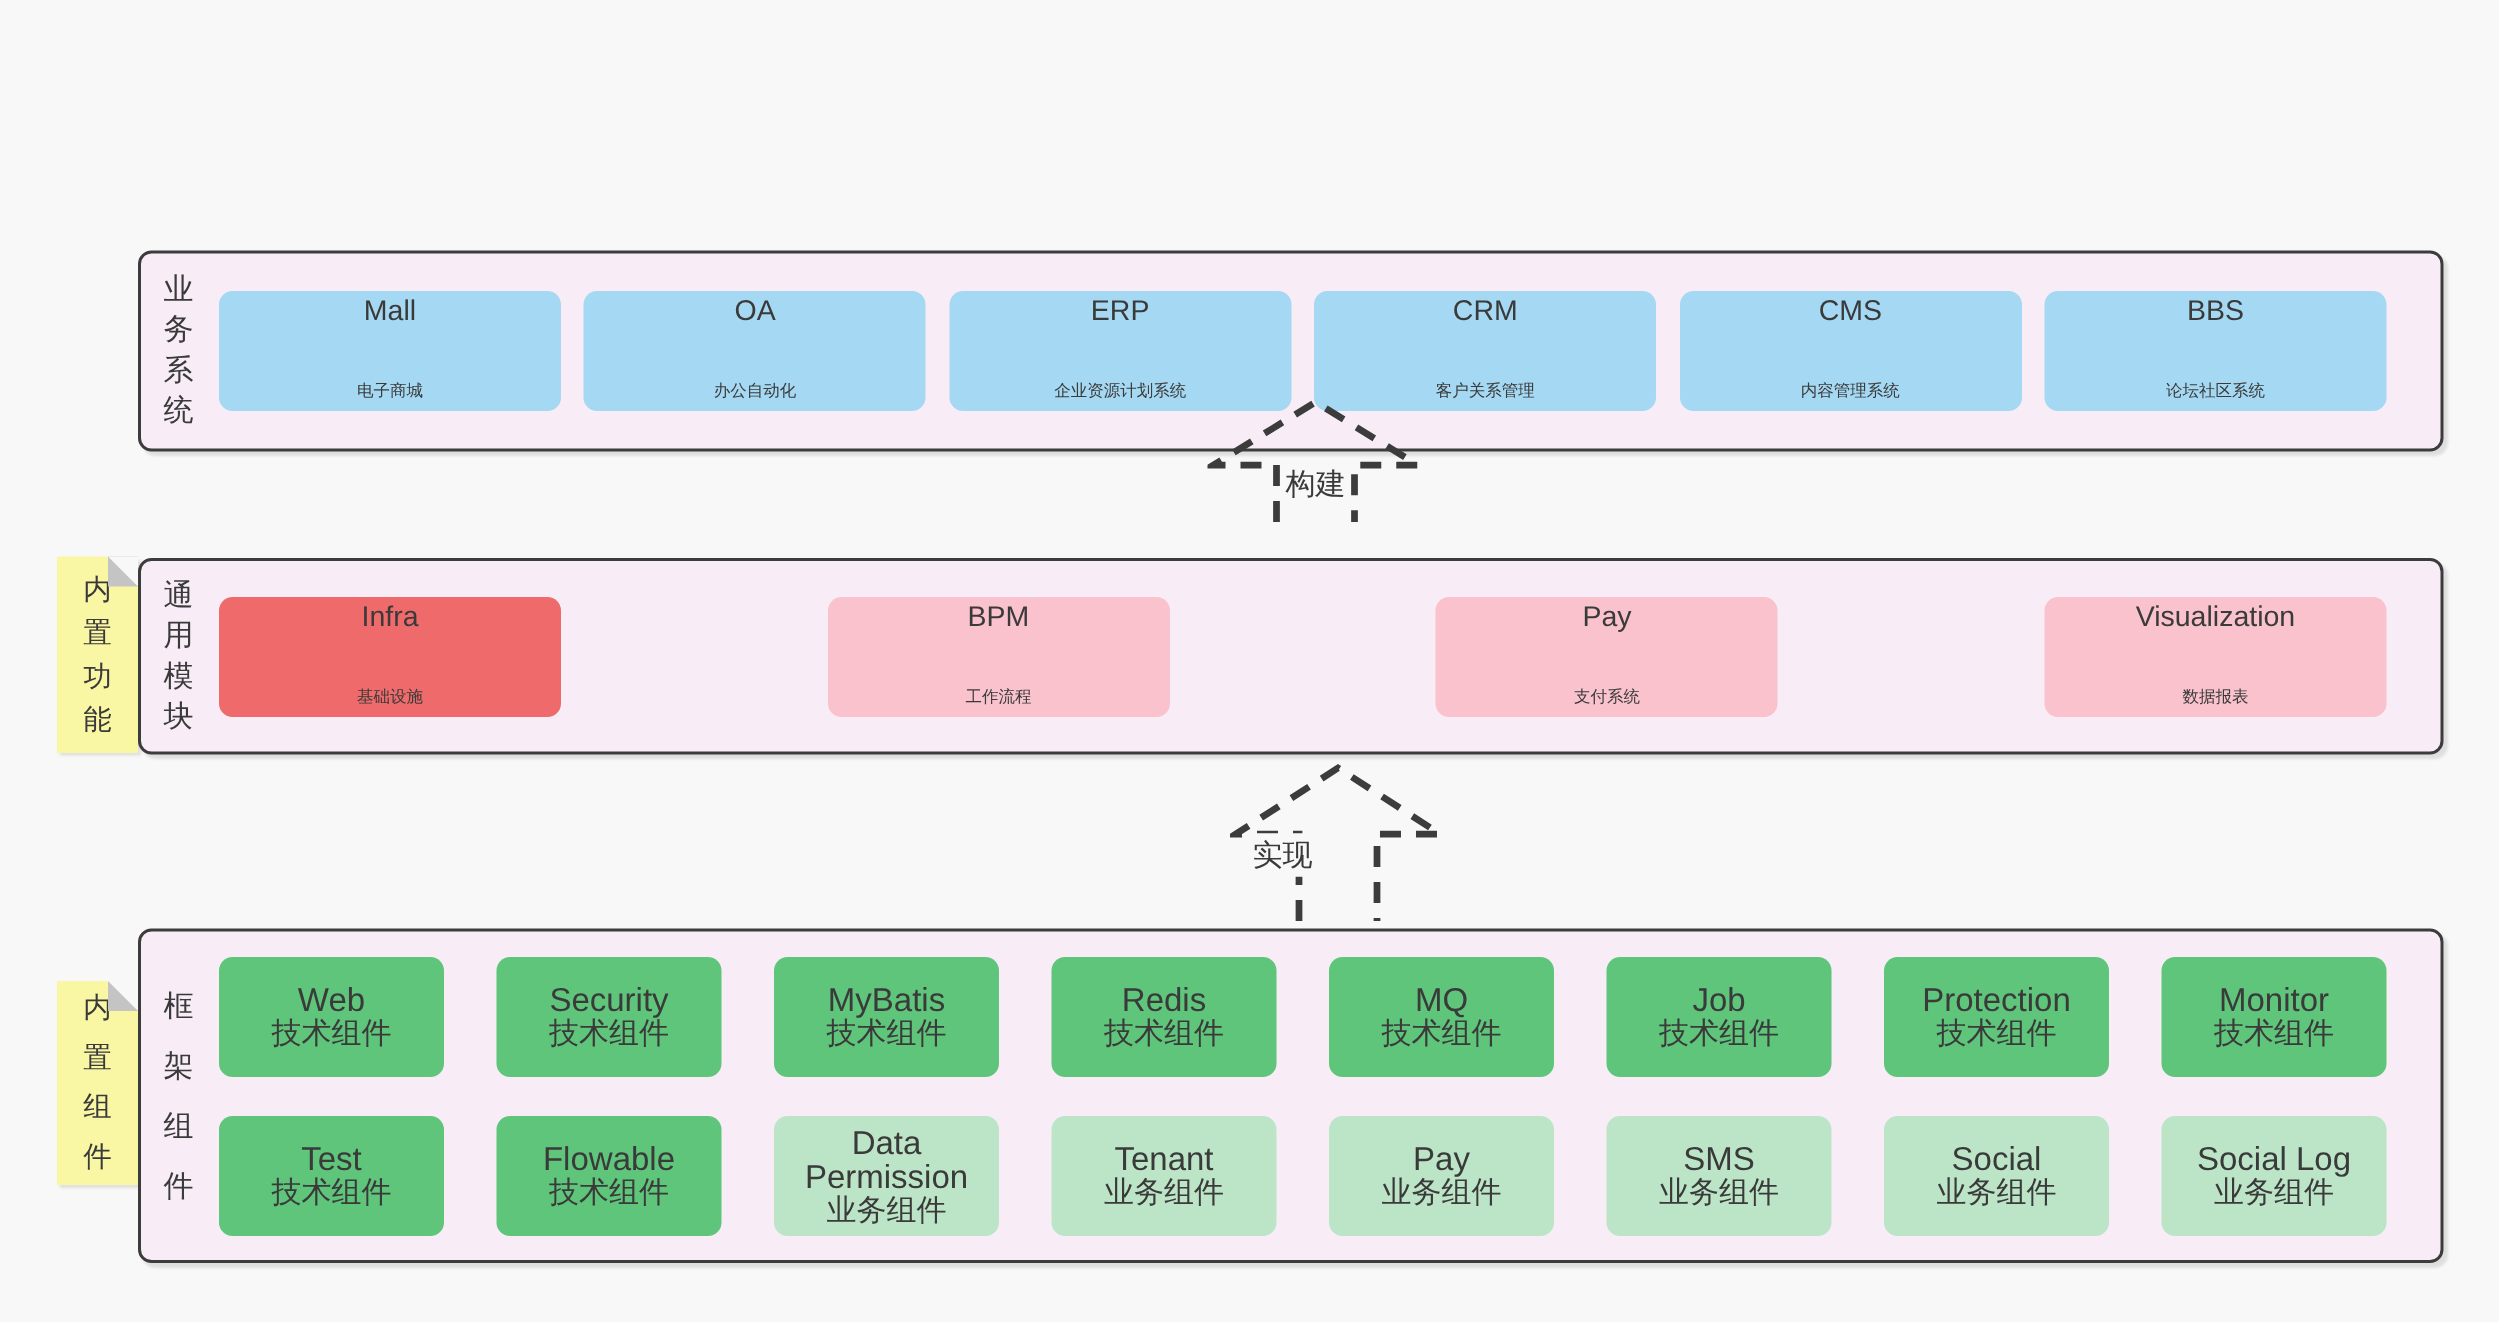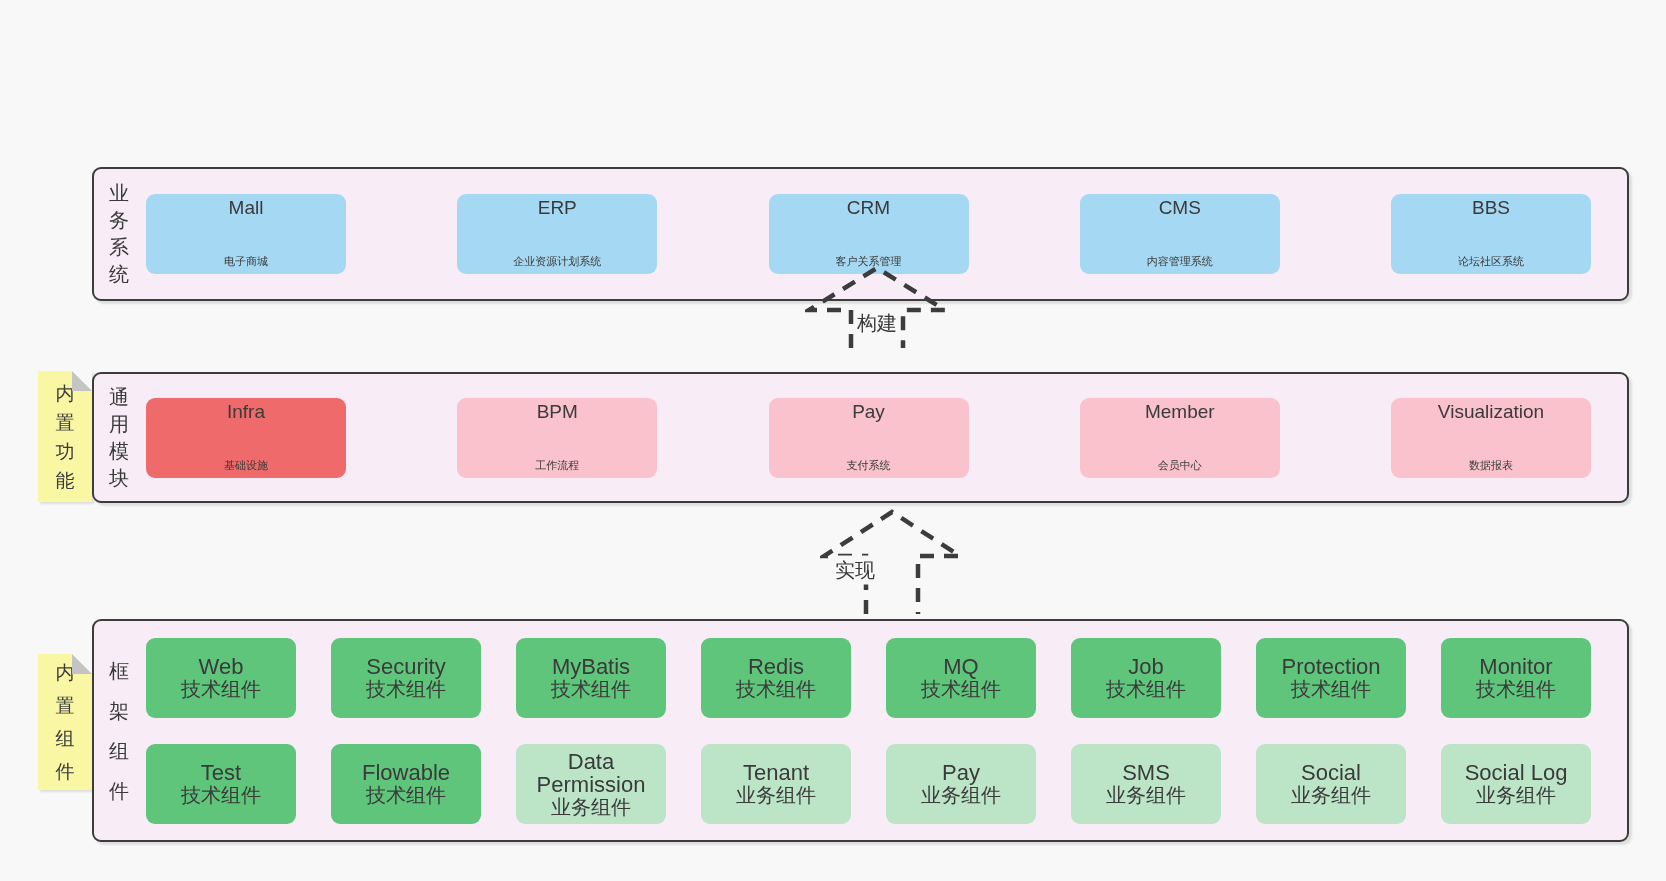--- a/index.html
+++ b/index.html
@@ -32,21 +32,21 @@
 
   .row-area { flex:1; display:flex; flex-direction:column; gap:26px; padding:0 36px 0 14px; }
   .box-row  { display:flex; justify-content:space-between; }
 
   
   .box {
     height:80px; border-radius:9px;
     display:flex; flex-direction:column; align-items:center; justify-content:center;
     text-align:center;
   }
-  .w200 { width:200px;gap:28px; }
+  .w200 { width:228px;gap:28px; }
   .w150 { width:150px; }
   .blue       { background: var(--blue, #a5d8f2); }
   .red        { background: var(--red, #ef6a6b); }
   .pink       { background: var(--pink, #f9c2cc); }
   .green      { background: var(--green, #5ec57b); }
   .lightgreen { background: var(--light-green, #bce5c8); }
 
   .box-name { font-size:19px; line-height:26px; }
   .box-desc { font-size:11px; line-height:24px; }
   #band-framework .box-name { font-size:22px; line-height:23px; max-width:112px; }
@@ -92,20 +92,24 @@
 
   <div class="band" id="band-business">
     <div class="band-label">业务系统</div>
     <div class="row-area">
       <div class="box-row">
         <div class="box w200 blue">
           <div class="box-name">Mall</div>
           <div class="box-desc">电子商城</div>
         </div>
         <div class="box w200 blue">
+          <div class="box-name">OA</div>
+          <div class="box-desc">办公自动化</div>
+        </div>
+        <div class="box w200 blue">
           <div class="box-name">ERP</div>
           <div class="box-desc">企业资源计划系统</div>
         </div>
         <div class="box w200 blue">
           <div class="box-name">CRM</div>
           <div class="box-desc">客户关系管理</div>
         </div>
         <div class="box w200 blue">
           <div class="box-name">CMS</div>
           <div class="box-desc">内容管理系统</div>
@@ -136,24 +140,20 @@
         </div>
         <div class="box w200 pink">
           <div class="box-name">BPM</div>
           <div class="box-desc">工作流程</div>
         </div>
         <div class="box w200 pink">
           <div class="box-name">Pay</div>
           <div class="box-desc">支付系统</div>
         </div>
         <div class="box w200 pink">
-          <div class="box-name">Member</div>
-          <div class="box-desc">会员中心</div>
-        </div>
-        <div class="box w200 pink">
           <div class="box-name">Visualization</div>
           <div class="box-desc">数据报表</div>
         </div>
       </div>
     </div>
   </div>
 
   <svg class="arrow-svg" id="arrow-impl-svg" width="144" height="112">
     <path class="arrow-path" d="M46,108 L46,50 L4,50 L72,6 L140,50 L98,50 L98,108"></path>
   </svg>

